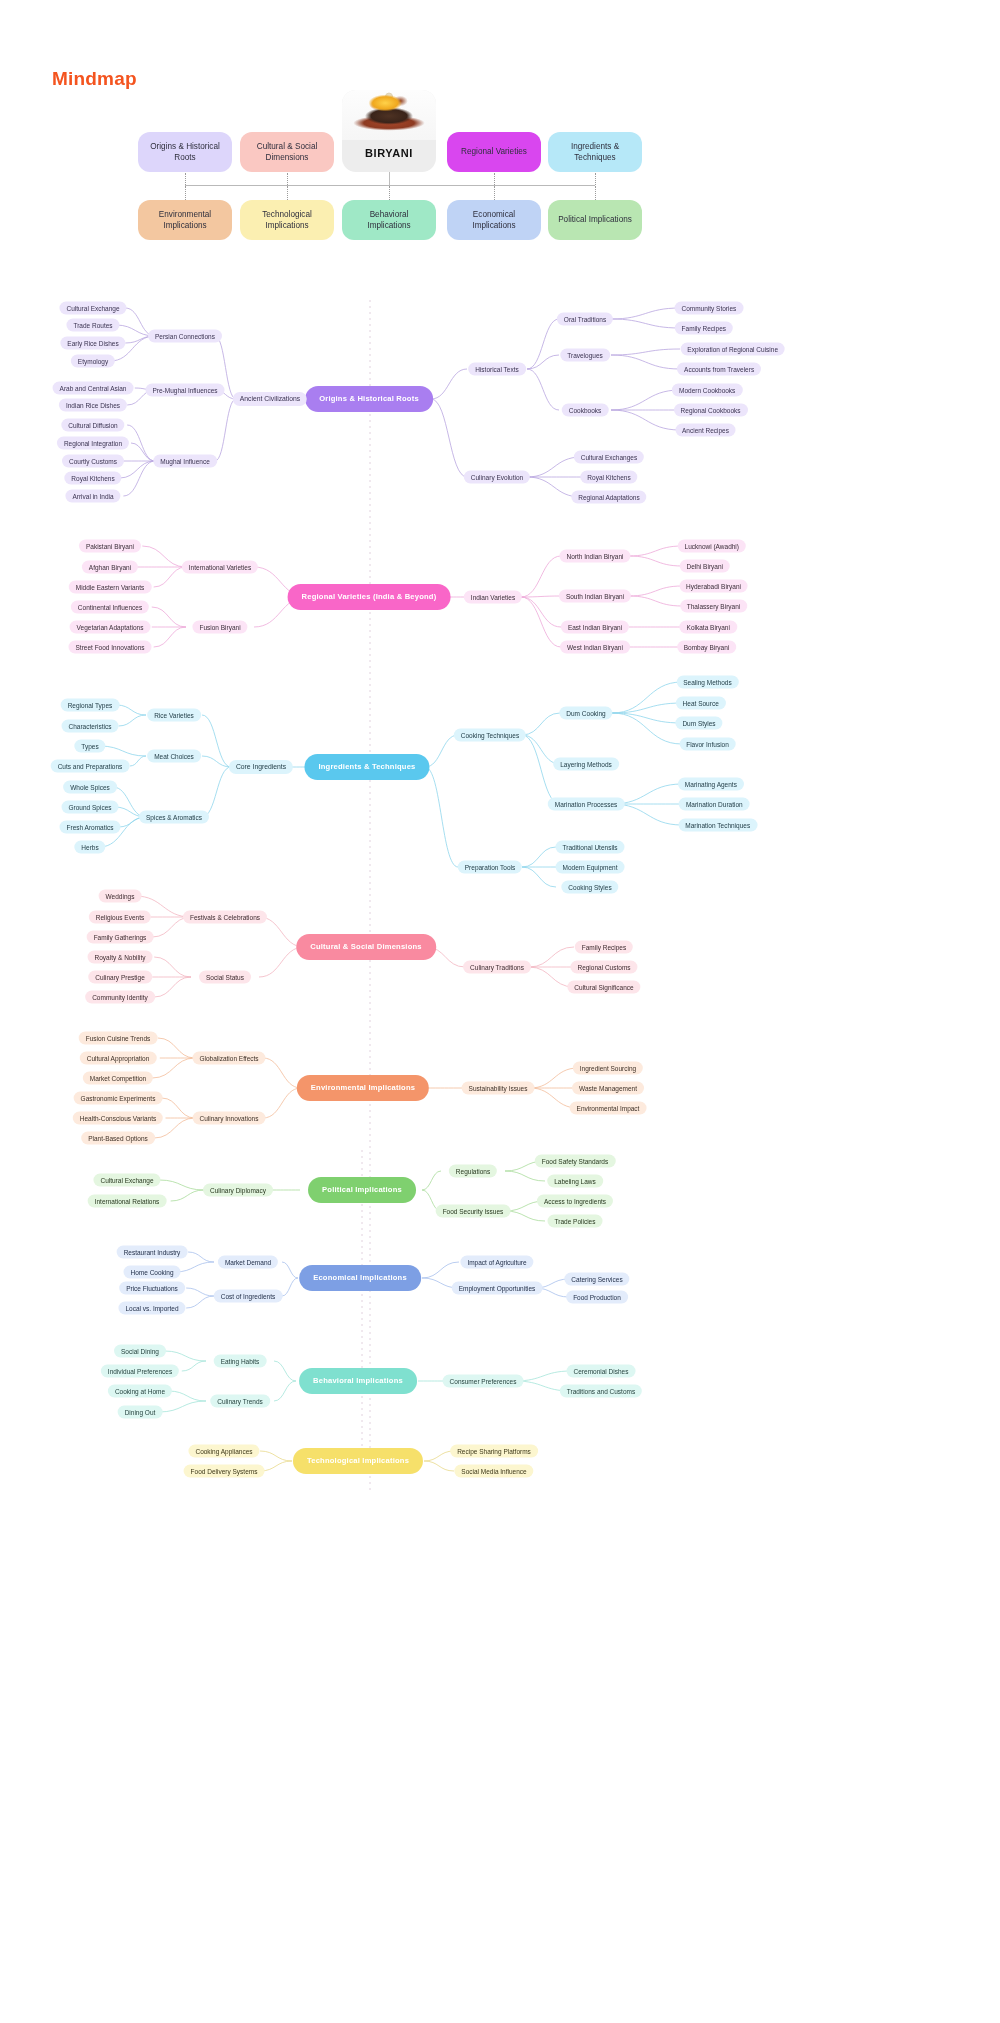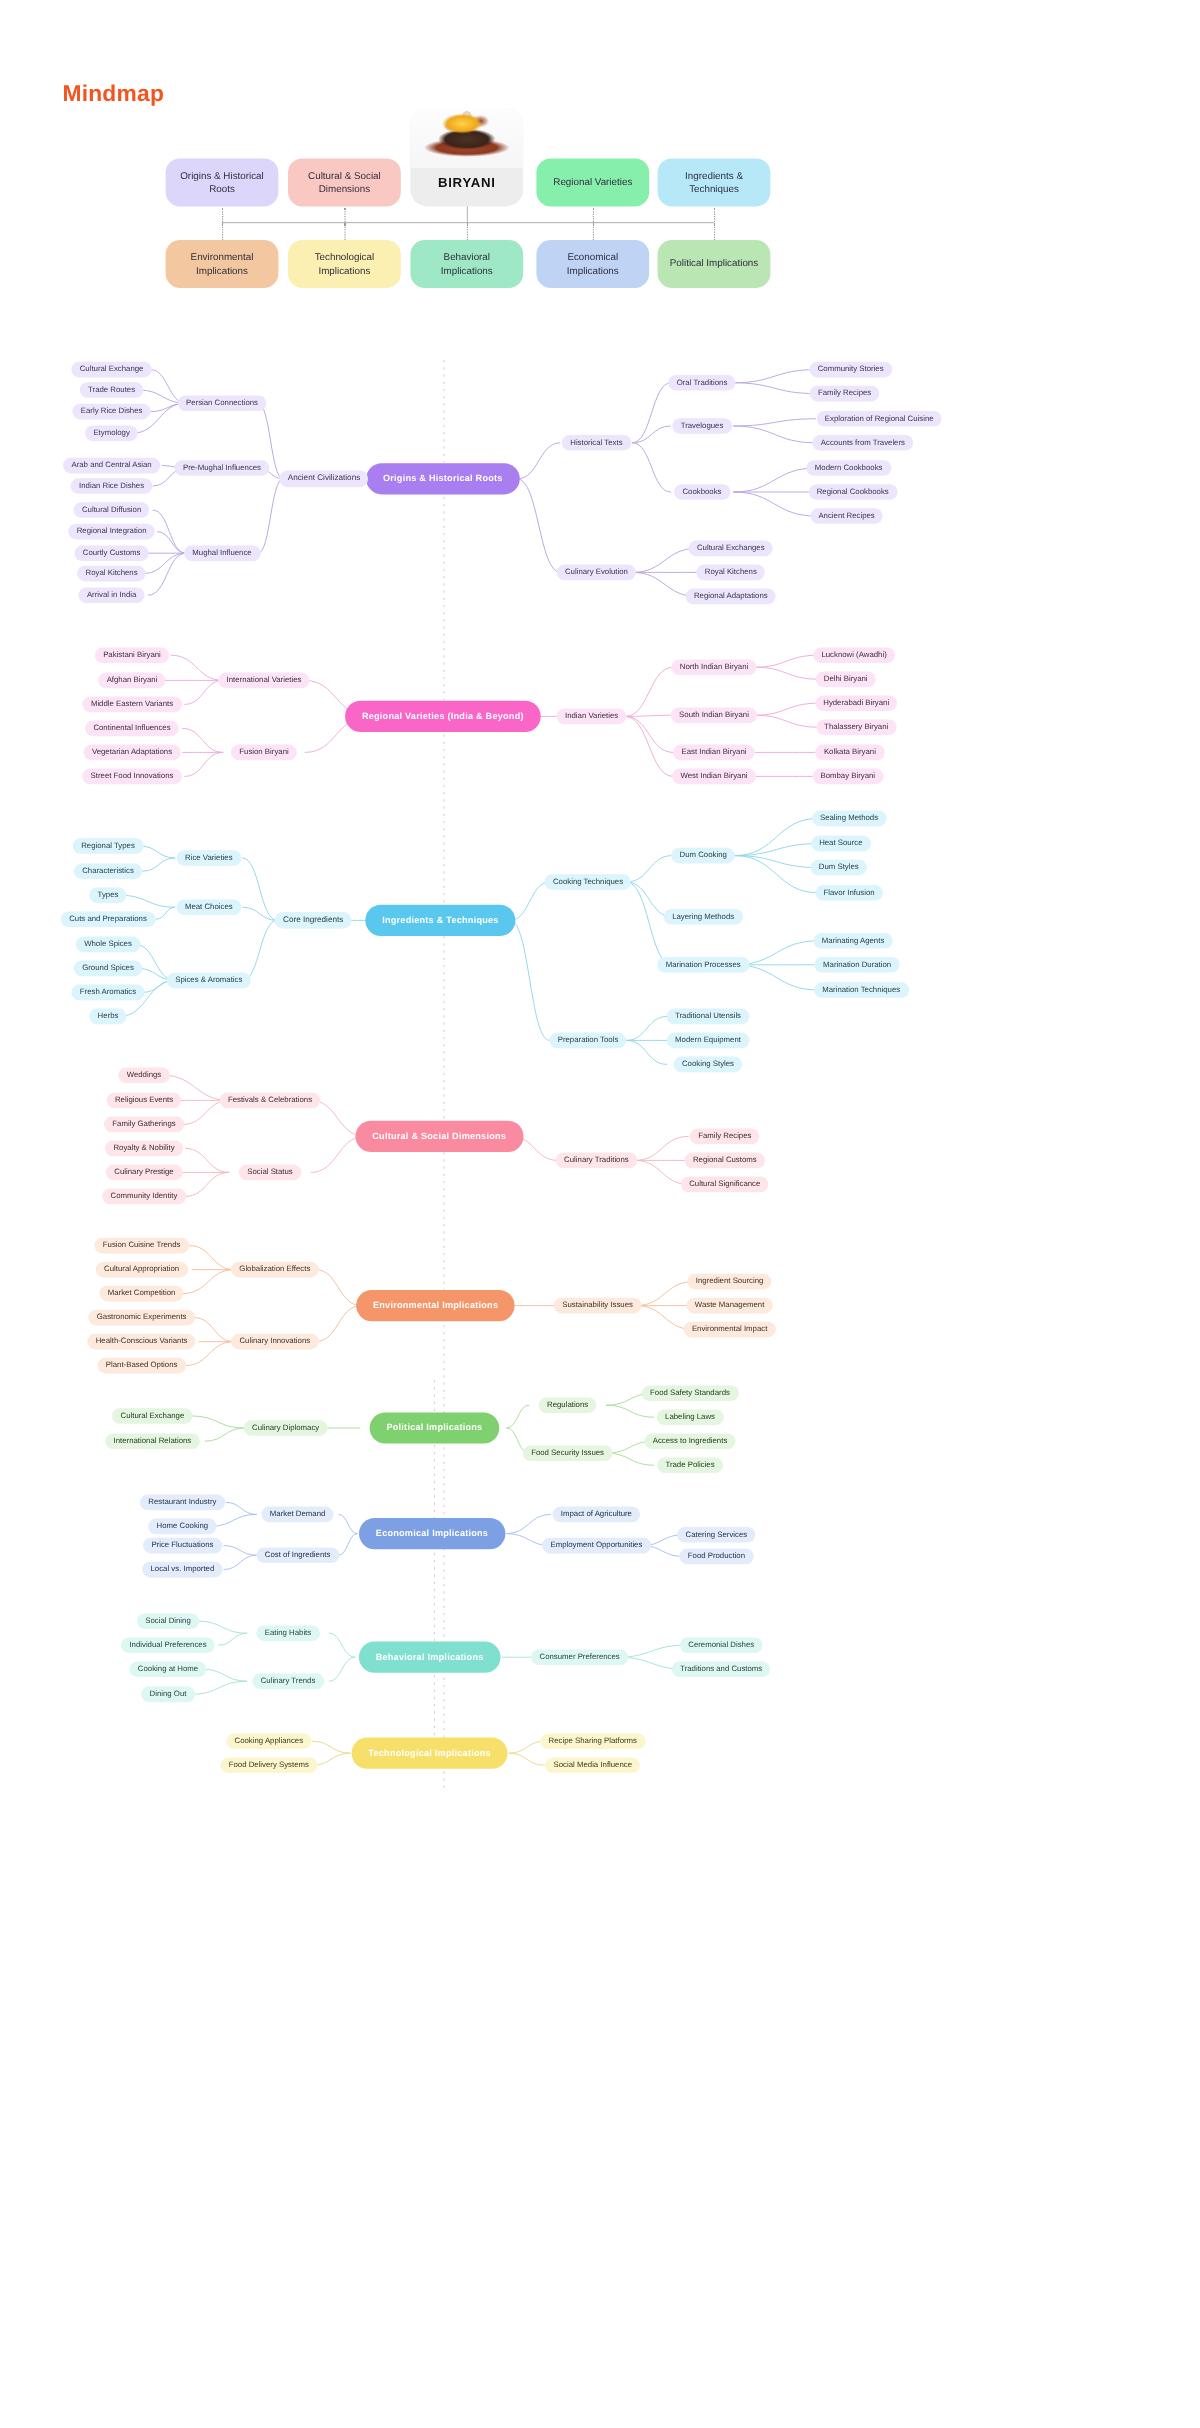--- a/index.html
+++ b/index.html
@@ -108,21 +108,21 @@
 
   <div class="page-title">Mindmap</div>
 
   <div class="header-zone" id="header-zone">
       <div class="hdr-chip hdr-row1" style="left: 138px; background: rgb(221, 214, 251);">Origins &amp; Historical Roots</div>
       <div class="hdr-chip hdr-row1" style="left: 240px; background: rgb(250, 200, 194);">Cultural &amp; Social Dimensions</div>
       <div class="center-node" style="left: 342px;">
         <div class="center-img"></div>
         <div class="center-label">BIRYANI</div>
       </div>
-      <div class="hdr-chip hdr-row1" style="left: 447px; background: #86efac;">Regional Varieties</div>
+      <div class="hdr-chip hdr-row1" style="left: 447px; background: #d946ef;">Regional Varieties</div>
       <div class="hdr-chip hdr-row1" style="left: 548px; background: rgb(182, 232, 248);">Ingredients &amp; Techniques</div>
       <div class="hdr-chip hdr-row2" style="left: 138px; background: rgb(243, 199, 160);">Environmental Implications</div>
       <div class="hdr-chip hdr-row2" style="left: 240px; background: rgb(251, 239, 177);">Technological Implications</div>
       <div class="hdr-chip hdr-row2" style="left: 342px; background: rgb(159, 232, 198);">Behavioral Implications</div>
       <div class="hdr-chip hdr-row2" style="left: 447px; background: rgb(191, 211, 245);">Economical Implications</div>
       <div class="hdr-chip hdr-row2" style="left: 548px; background: rgb(185, 230, 178);">Political Implications</div>
       <div class="hdr-line" style="left: 185px; top: 95px; width: 410px; height: 1px;"></div>
       <div class="hdr-stub dotted" style="left: 185px; top: 83px; height: 12px;"></div>
       <div class="hdr-stub dotted" style="left: 287px; top: 83px; height: 12px;"></div>
       <div class="hdr-stub" style="left: 389px; top: 82px; height: 13px;"></div>

